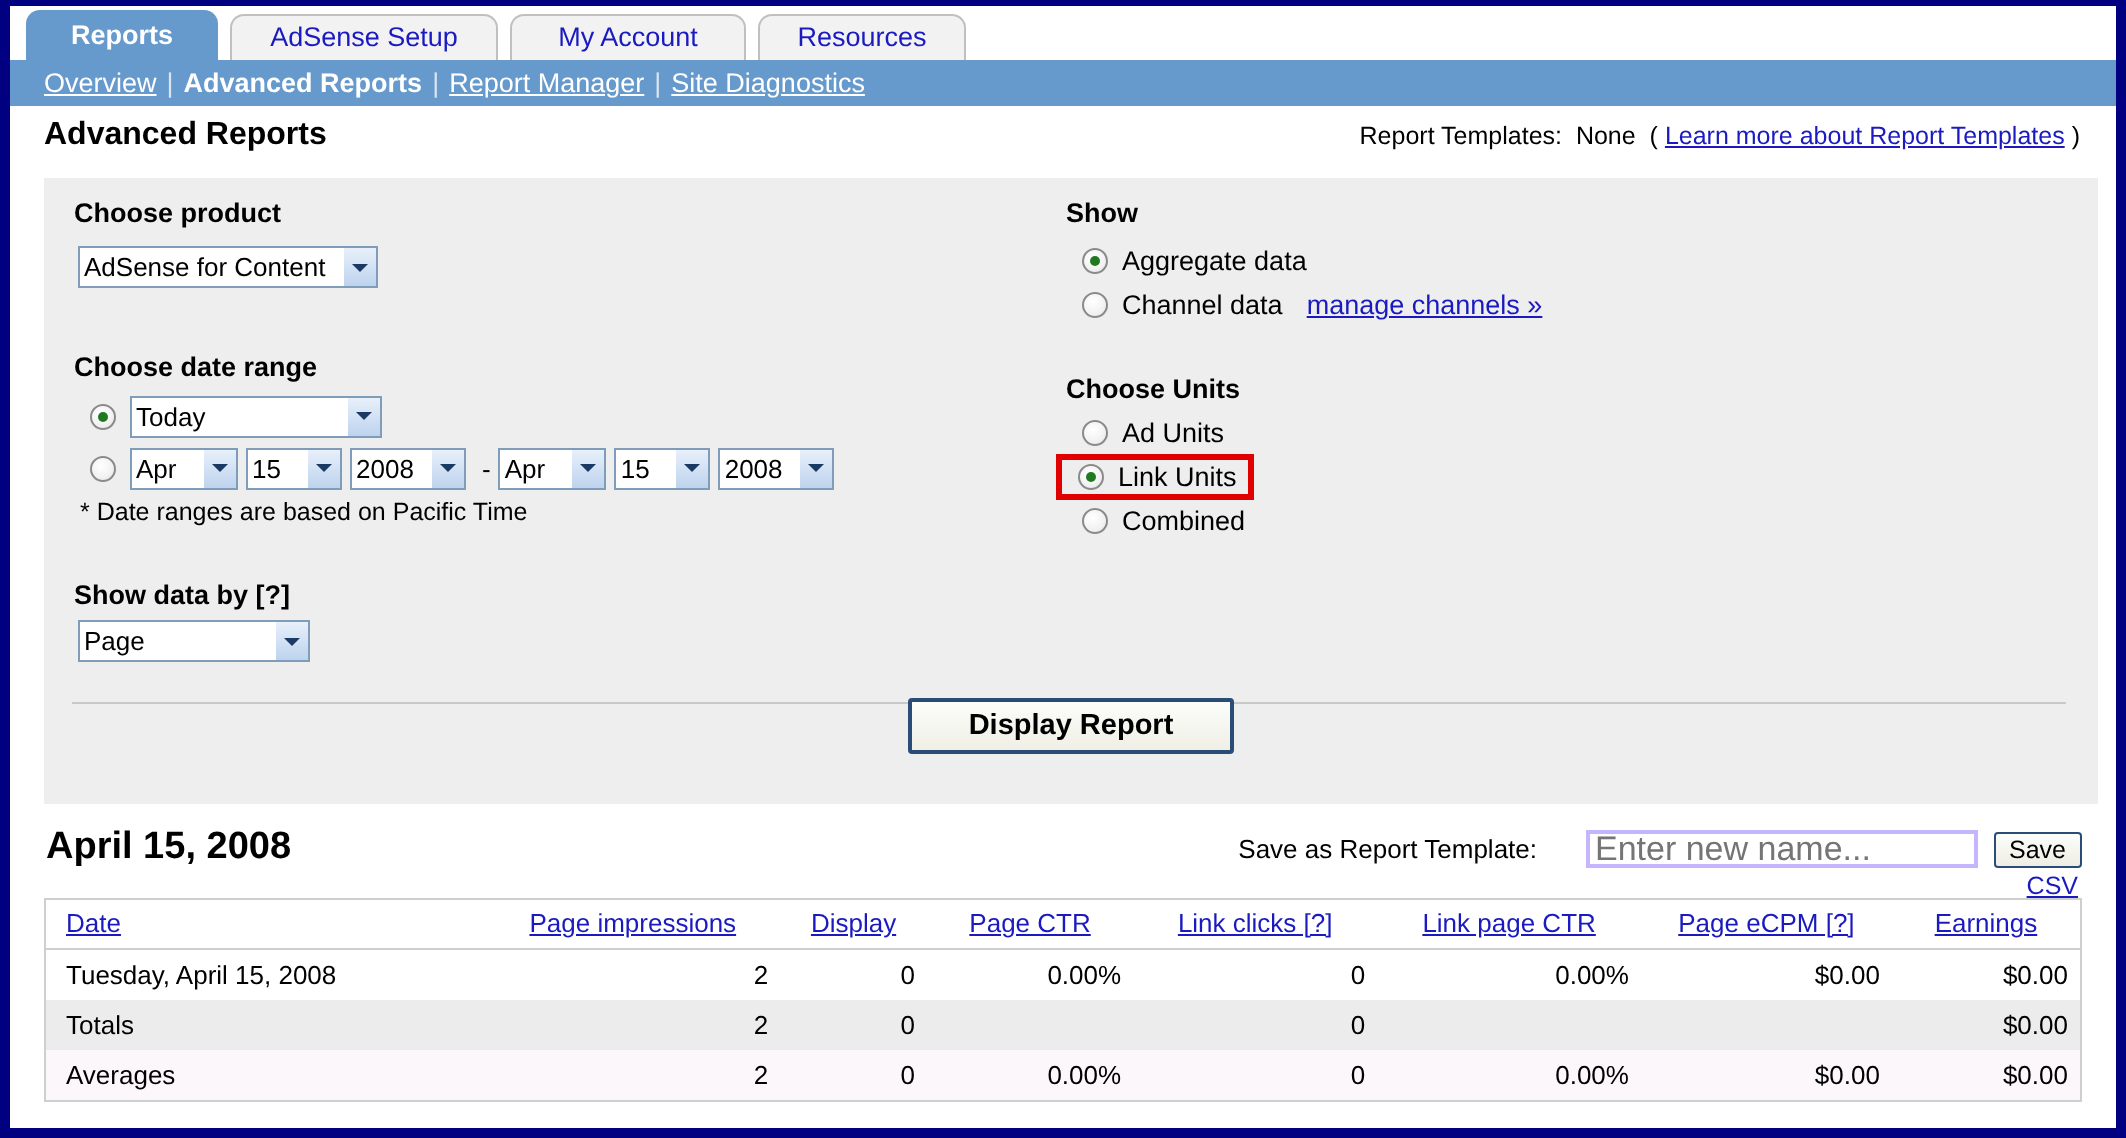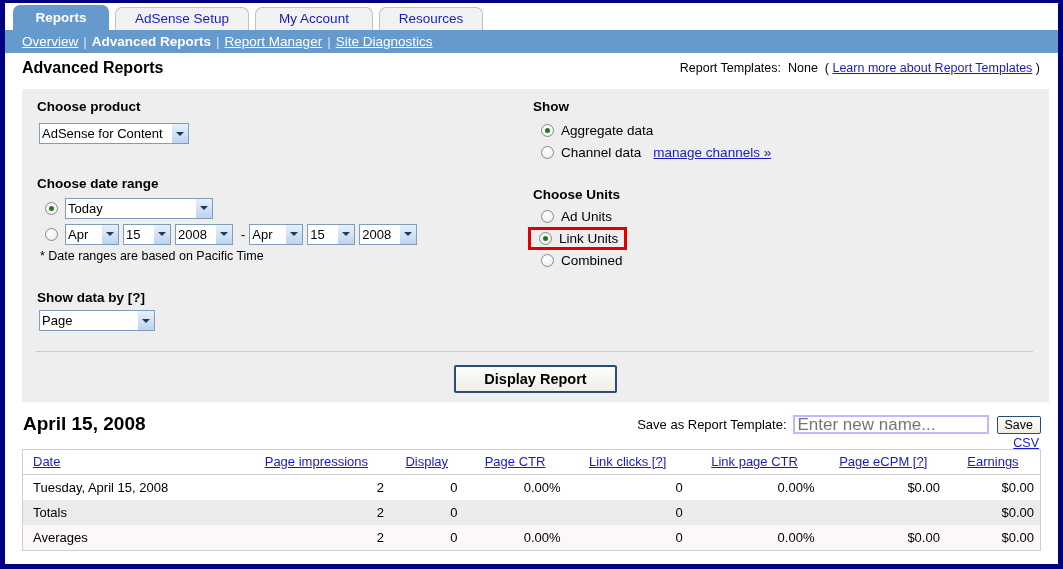--- a/index.html
+++ b/index.html
@@ -249,21 +249,21 @@
     position: absolute;
     left: 14px;
     top: 262px;
     width: 997px;
     height: 1px;
     background: #c9c9c9;
   }
   .btnrow {
     position: absolute;
     left: 0; right: 0;
-    top: 276px;
+    top: 260px;
     text-align: center;
   }
   .bigbtn {
     font-family: "Liberation Sans", sans-serif;
     font-size: 14.5px;
     font-weight: bold;
     color: #000;
     background: linear-gradient(#fdfdfa, #efefe6);
     border: 2px solid #2a4d77;
     border-radius: 2px;
@@ -294,21 +294,21 @@
   }
   .saveblock {
     position: absolute;
     right: 0;
     top: 8px;
     display: flex;
     align-items: center;
     font-size: 13px;
     white-space: nowrap;
   }
-  .saveblock .lbl { margin-right: 6px; }
+  .saveblock .lbl { margin-right: 24px; }
   input.tpl {
     font-family: "Liberation Sans", sans-serif;
     font-size: 17px;
     color: #444;
     width: 196px;
     height: 19px;
     border: 2px solid #c4b5fd;
     background: #fff;
     padding: 1px 3px;
     box-sizing: border-box;
@@ -392,21 +392,21 @@
           <option>AdSense for Content</option>
         </select>
         <span class="arrow"></span>
       </div>
 
       <div class="grouplabel" style="margin-top:32px;margin-bottom:5px;">Choose date range</div>
 
       <div class="daterow">
         <span class="radio checked"></span>
         <div class="selwrap">
-          <select class="xp" style="width:148px;">
+          <select class="xp" style="width:126px;">
             <option>Today</option>
           </select>
           <span class="arrow"></span>
         </div>
       </div>
 
       <div class="daterow">
         <span class="radio"></span>
         <div class="selwrap">
           <select class="xp" style="width:54px;">

